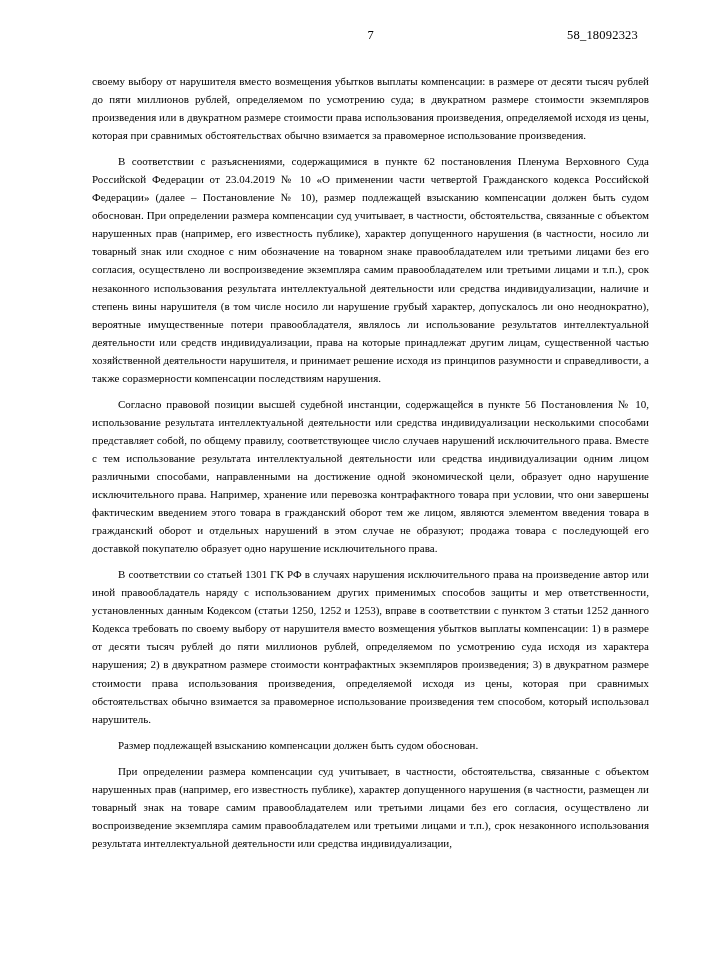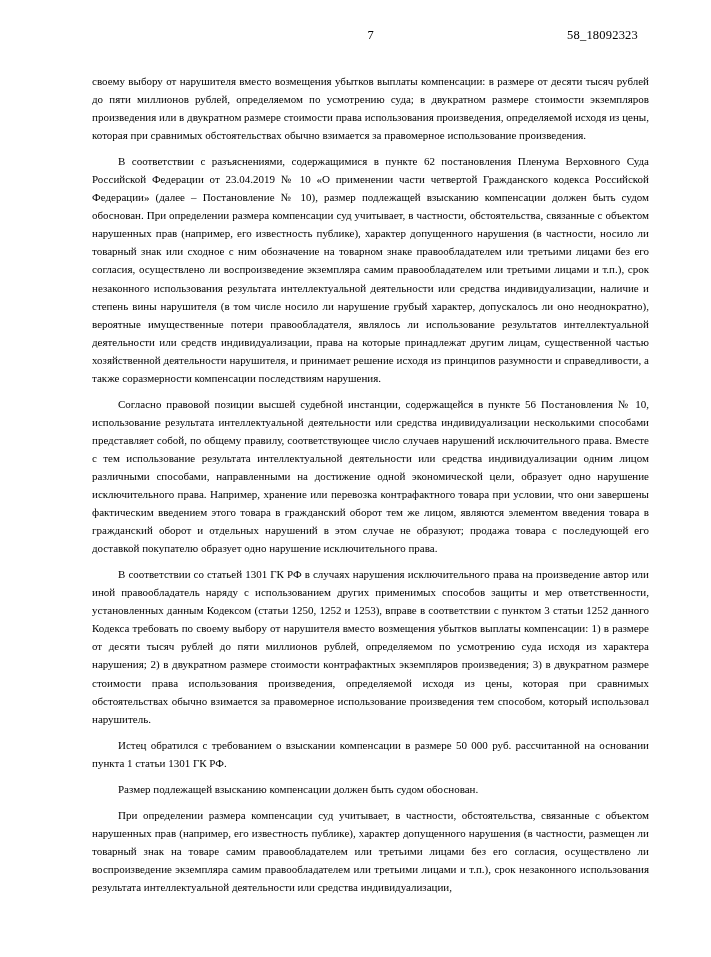--- a/index.html
+++ b/index.html
@@ -65,18 +65,17 @@
   <div class="header-row">
     <div class="page-number">7</div>
     <div class="doc-code">58_18092323</div>
   </div>
 
   <div class="body-text">
     <p class="para no-indent">своему выбору от нарушителя вместо возмещения убытков выплаты компенсации: в размере от десяти тысяч рублей до пяти миллионов рублей, определяемом по усмотрению суда; в двукратном размере стоимости экземпляров произведения или в двукратном размере стоимости права использования произведения, определяемой исходя из цены, которая при сравнимых обстоятельствах обычно взимается за правомерное использование произведения.</p>
     <p class="para">В соответствии с разъяснениями, содержащимися в пункте 62 постановления Пленума Верховного Суда Российской Федерации от 23.04.2019 № 10 «О применении части четвертой Гражданского кодекса Российской Федерации» (далее – Постановление № 10), размер подлежащей взысканию компенсации должен быть судом обоснован. При определении размера компенсации суд учитывает, в частности, обстоятельства, связанные с объектом нарушенных прав (например, его известность публике), характер допущенного нарушения (в частности, носило ли товарный знак или сходное с ним обозначение на товарном знаке правообладателем или третьими лицами без его согласия, осуществлено ли воспроизведение экземпляра самим правообладателем или третьими лицами и т.п.), срок незаконного использования результата интеллектуальной деятельности или средства индивидуализации, наличие и степень вины нарушителя (в том числе носило ли нарушение грубый характер, допускалось ли оно неоднократно), вероятные имущественные потери правообладателя, являлось ли использование результатов интеллектуальной деятельности или средств индивидуализации, права на которые принадлежат другим лицам, существенной частью хозяйственной деятельности нарушителя, и принимает решение исходя из принципов разумности и справедливости, а также соразмерности компенсации последствиям нарушения.</p>
     <p class="para">Согласно правовой позиции высшей судебной инстанции, содержащейся в пункте 56 Постановления № 10, использование результата интеллектуальной деятельности или средства индивидуализации несколькими способами представляет собой, по общему правилу, соответствующее число случаев нарушений исключительного права. Вместе с тем использование результата интеллектуальной деятельности или средства индивидуализации одним лицом различными способами, направленными на достижение одной экономической цели, образует одно нарушение исключительного права. Например, хранение или перевозка контрафактного товара при условии, что они завершены фактическим введением этого товара в гражданский оборот тем же лицом, являются элементом введения товара в гражданский оборот и отдельных нарушений в этом случае не образуют; продажа товара с последующей его доставкой покупателю образует одно нарушение исключительного права.</p>
     <p class="para">В соответствии со статьей 1301 ГК РФ в случаях нарушения исключительного права на произведение автор или иной правообладатель наряду с использованием других применимых способов защиты и мер ответственности, установленных данным Кодексом (статьи 1250, 1252 и 1253), вправе в соответствии с пунктом 3 статьи 1252 данного Кодекса требовать по своему выбору от нарушителя вместо возмещения убытков выплаты компенсации: 1) в размере от десяти тысяч рублей до пяти миллионов рублей, определяемом по усмотрению суда исходя из характера нарушения; 2) в двукратном размере стоимости контрафактных экземпляров произведения; 3) в двукратном размере стоимости права использования произведения, определяемой исходя из цены, которая при сравнимых обстоятельствах обычно взимается за правомерное использование произведения тем способом, который использовал нарушитель.</p>
-    <p class="para">Истец обратился с требованием о взыскании компенсации в размере 50 000 руб. рассчитанной на основании пункта 1 статьи 1301 ГК РФ.</p>
     <p class="para">Размер подлежащей взысканию компенсации должен быть судом обоснован.</p>
     <p class="para">При определении размера компенсации суд учитывает, в частности, обстоятельства, связанные с объектом нарушенных прав (например, его известность публике), характер допущенного нарушения (в частности, размещен ли товарный знак на товаре самим правообладателем или третьими лицами без его согласия, осуществлено ли воспроизведение экземпляра самим правообладателем или третьими лицами и т.п.), срок незаконного использования результата интеллектуальной деятельности или средства индивидуализации,</p>
   </div>
 
 </div>
 
 </body></html>

